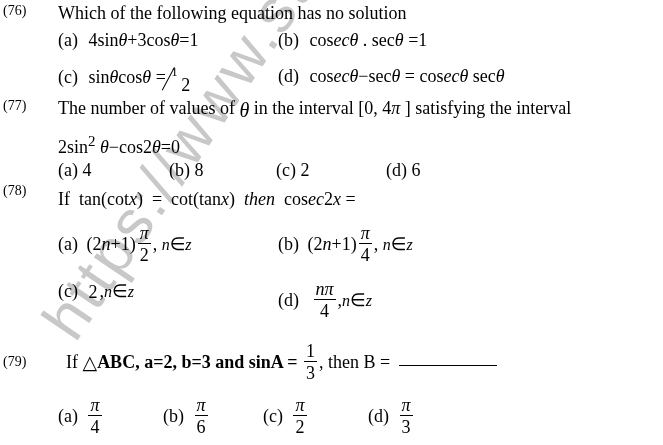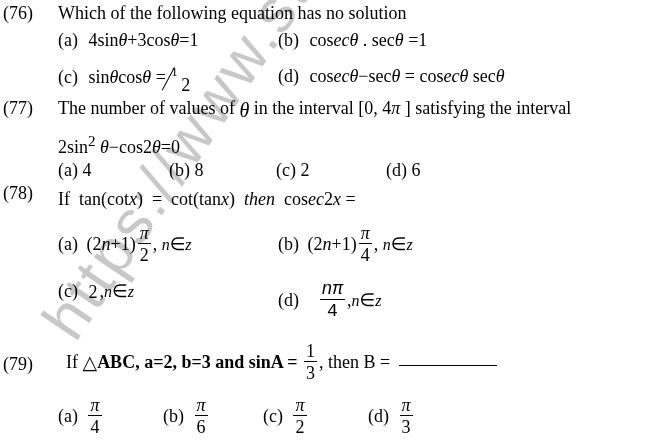--- a/index.html
+++ b/index.html
@@ -1,19 +1,19 @@
 <!DOCTYPE html>
 <html><head>
 <meta charset="utf-8">
 <style>
   html, body { margin:0; padding:0; background:#ffffff; }
   body { width:663px; height:445px; position:relative; overflow:hidden;
          font-family:"Liberation Serif", "DejaVu Serif", serif; color:#000; font-size:18px; }
   .abs { position:absolute; white-space:nowrap; line-height:1; }
-  .qnum { font-size:18px; }
+  .qnum { font-size:14px; }
   .qtext { font-size:18px; }
   .opt { font-size:18px; }
   .m { font-family:"Liberation Serif", serif; }
   .i { font-style:italic; }
   .frac { display:inline-flex; flex-direction:column; align-items:center; vertical-align:middle; line-height:1; margin:0 2px; }
   .frac .num { padding:0 2px 1px; border-bottom:1px solid #000; }
   .frac .den { padding-top:2px; }
   .slash-frac { position:relative; display:inline-block; width:22px; height:24px; vertical-align:middle; }
   .slash-frac .sn { position:absolute; left:1px; top:-2px; font-size:13px; }
   .slash-frac .sd { position:absolute; left:11px; top:9px; font-size:18px; }
@@ -85,21 +85,21 @@
         </span><span class="m" style="vertical-align:middle;">, <span class="i" style="font-size:16px;">n</span>∈<span class="i" style="font-size:16px;">z</span></span>
     </div>
     <div class="abs opt" style="left:58px;top:280px;">
       <span style="vertical-align:middle;">(c)</span>
       <span class="frac" style="margin-left:6px;">
           <span class="den">2</span>
         </span><span class="m" style="vertical-align:middle;">,<span class="i" style="font-size:16px;">n</span>∈<span class="i" style="font-size:16px;">z</span></span>
     </div>
     <div class="abs opt" style="left:278px;top:280px;">
       <span style="vertical-align:middle;">(d)</span>
-      <span class="frac" style="margin-left:16px;font-family:Liberation Mono, monospace;">
+      <span class="frac" style="margin-left:10px;">
           <span class="num"><span class="i">nπ</span></span>
           <span class="den">4</span>
         </span><span class="m" style="vertical-align:middle;">,<span class="i" style="font-size:16px;">n</span>∈<span class="i" style="font-size:16px;">z</span></span>
     </div>
   </div>
 
   <div>
     <span class="abs qnum" style="left:3px;top:355px;">(79)</span>
     <div class="abs qtext" style="left:58px;top:342px;">
       <span style="vertical-align:middle;margin-left:8px;">If</span>

